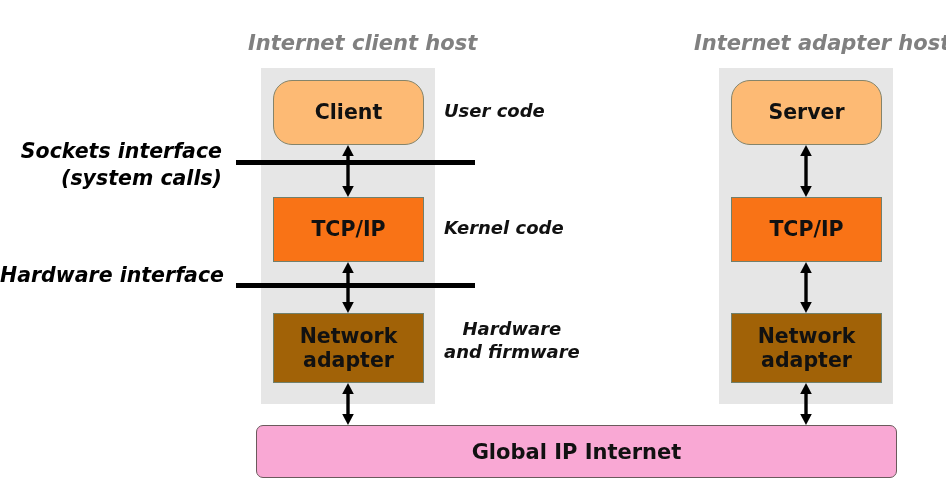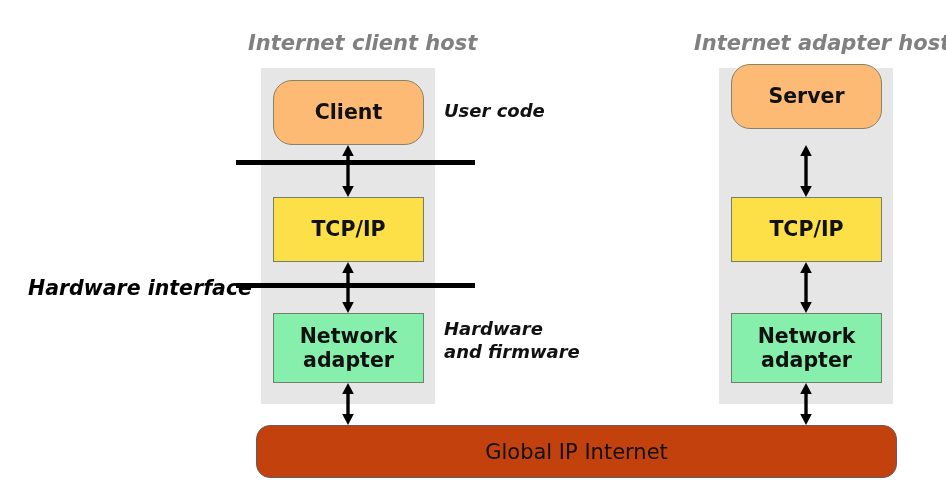--- a/index.html
+++ b/index.html
@@ -46,29 +46,29 @@
     display: flex;
     align-items: center;
     justify-content: center;
     text-align: center;
     font-size: 20.5px;
     font-weight: bold;
     color: #111111;
     line-height: 1.18;
   }
   .box-user   { background: #fdba74; border-color: #85846a; border-radius: 19px; }
-  .box-kernel { background: #fde047; border-color: #71806c; }
-  .box-hw     { background: #86efac; border-color: #71806c; }
+  .box-kernel { background: #f97316; border-color: #71806c; }
+  .box-hw     { background: #a16207; border-color: #71806c; }
 
   
   #client-app    { left: 273px; top: 80px; width: 151px; height: 65px; }
   #client-tcp    { left: 273px; top: 197px; width: 151px; height: 65px; }
   #client-nic    { left: 273px; top: 313px; width: 151px; height: 70px; }
   
-  #server-app    { left: 731px; top: 64px; width: 151px; height: 65px; }
+  #server-app    { left: 731px; top: 80px; width: 151px; height: 65px; }
   #server-tcp    { left: 731px; top: 197px; width: 151px; height: 65px; }
   #server-nic    { left: 731px; top: 313px; width: 151px; height: 70px; }
 
   
   .side-note {
     position: absolute;
     font-style: italic;
     font-weight: bold;
     font-size: 18px;
     color: #111111;
@@ -84,21 +84,21 @@
     position: absolute;
     font-style: italic;
     font-weight: bold;
     font-size: 20.5px;
     color: #000000;
     text-align: right;
     line-height: 1.32;
     white-space: nowrap;
   }
   #iface-sockets  { left: 0px; top: 138px; width: 222px; }
-  #iface-hardware { left: 0px; top: 275px; width: 222px; padding-left: 28px; }
+  #iface-hardware { left: 0px; top: 262px; width: 222px; }
 
   
   .iface-rule {
     position: absolute;
     height: 5px;
     background: #000000;
     left: 236px;
     width: 239px;
   }
   #rule-sockets  { top: 160px; }
@@ -112,28 +112,28 @@
   .arrow svg { display: block; overflow: visible; }
 
   
   #internet-bar {
     position: absolute;
     left: 256px;
     top: 425px;
     width: 641px;
     height: 53px;
     box-sizing: border-box;
-    background: #c2410c;
+    background: #f9a8d4;
     border: 1.8px solid #6b5a5c;
-    border-radius: 14px;
+    border-radius: 7px;
     display: flex;
     align-items: center;
     justify-content: center;
     font-size: 21px;
-    font-weight: normal;
+    font-weight: bold;
     color: #111111;
   }
 </style>
 </head>
 <body>
 
 <div id="canvas">
 
   <div id="client-host-title" class="host-title">Internet client host</div>
   <div id="server-host-title" class="host-title">Internet adapter host</div>
@@ -145,23 +145,28 @@
   <div id="client-tcp" class="layer-box box-kernel">TCP/IP</div>
   <div id="client-nic" class="layer-box box-hw" style="white-space: pre-line;">Network
 adapter</div>
 
   <div id="server-app" class="layer-box box-user">Server</div>
   <div id="server-tcp" class="layer-box box-kernel">TCP/IP</div>
   <div id="server-nic" class="layer-box box-hw" style="white-space: pre-line;">Network
 adapter</div>
 
   <div id="note-user" class="side-note">User code</div>
-  <div id="note-hw" class="side-note" style="white-space: pre-line;">Hardware
+  <div id="note-kernel" class="side-note">Kernel code</div>
+  <div id="note-hw" class="side-note" style="white-space: pre-line; text-align: center;">Hardware
 and firmware</div>
 
+  <div id="iface-sockets" class="iface-label">
+    <div>Sockets interface</div>
+    <div>(system calls)</div>
+  </div>
   <div id="iface-hardware" class="iface-label">
     <div>Hardware interface</div>
   </div>
 
   <div id="rule-sockets" class="iface-rule"></div>
   <div id="rule-hardware" class="iface-rule"></div>
 
   <div class="arrow" style="left:337px; top:145px; height:52px;">
     <svg width="22" height="52" viewBox="0 0 22 52">
       <line x1="11" y1="7" x2="11" y2="45" stroke="#000" stroke-width="3.4"></line>

